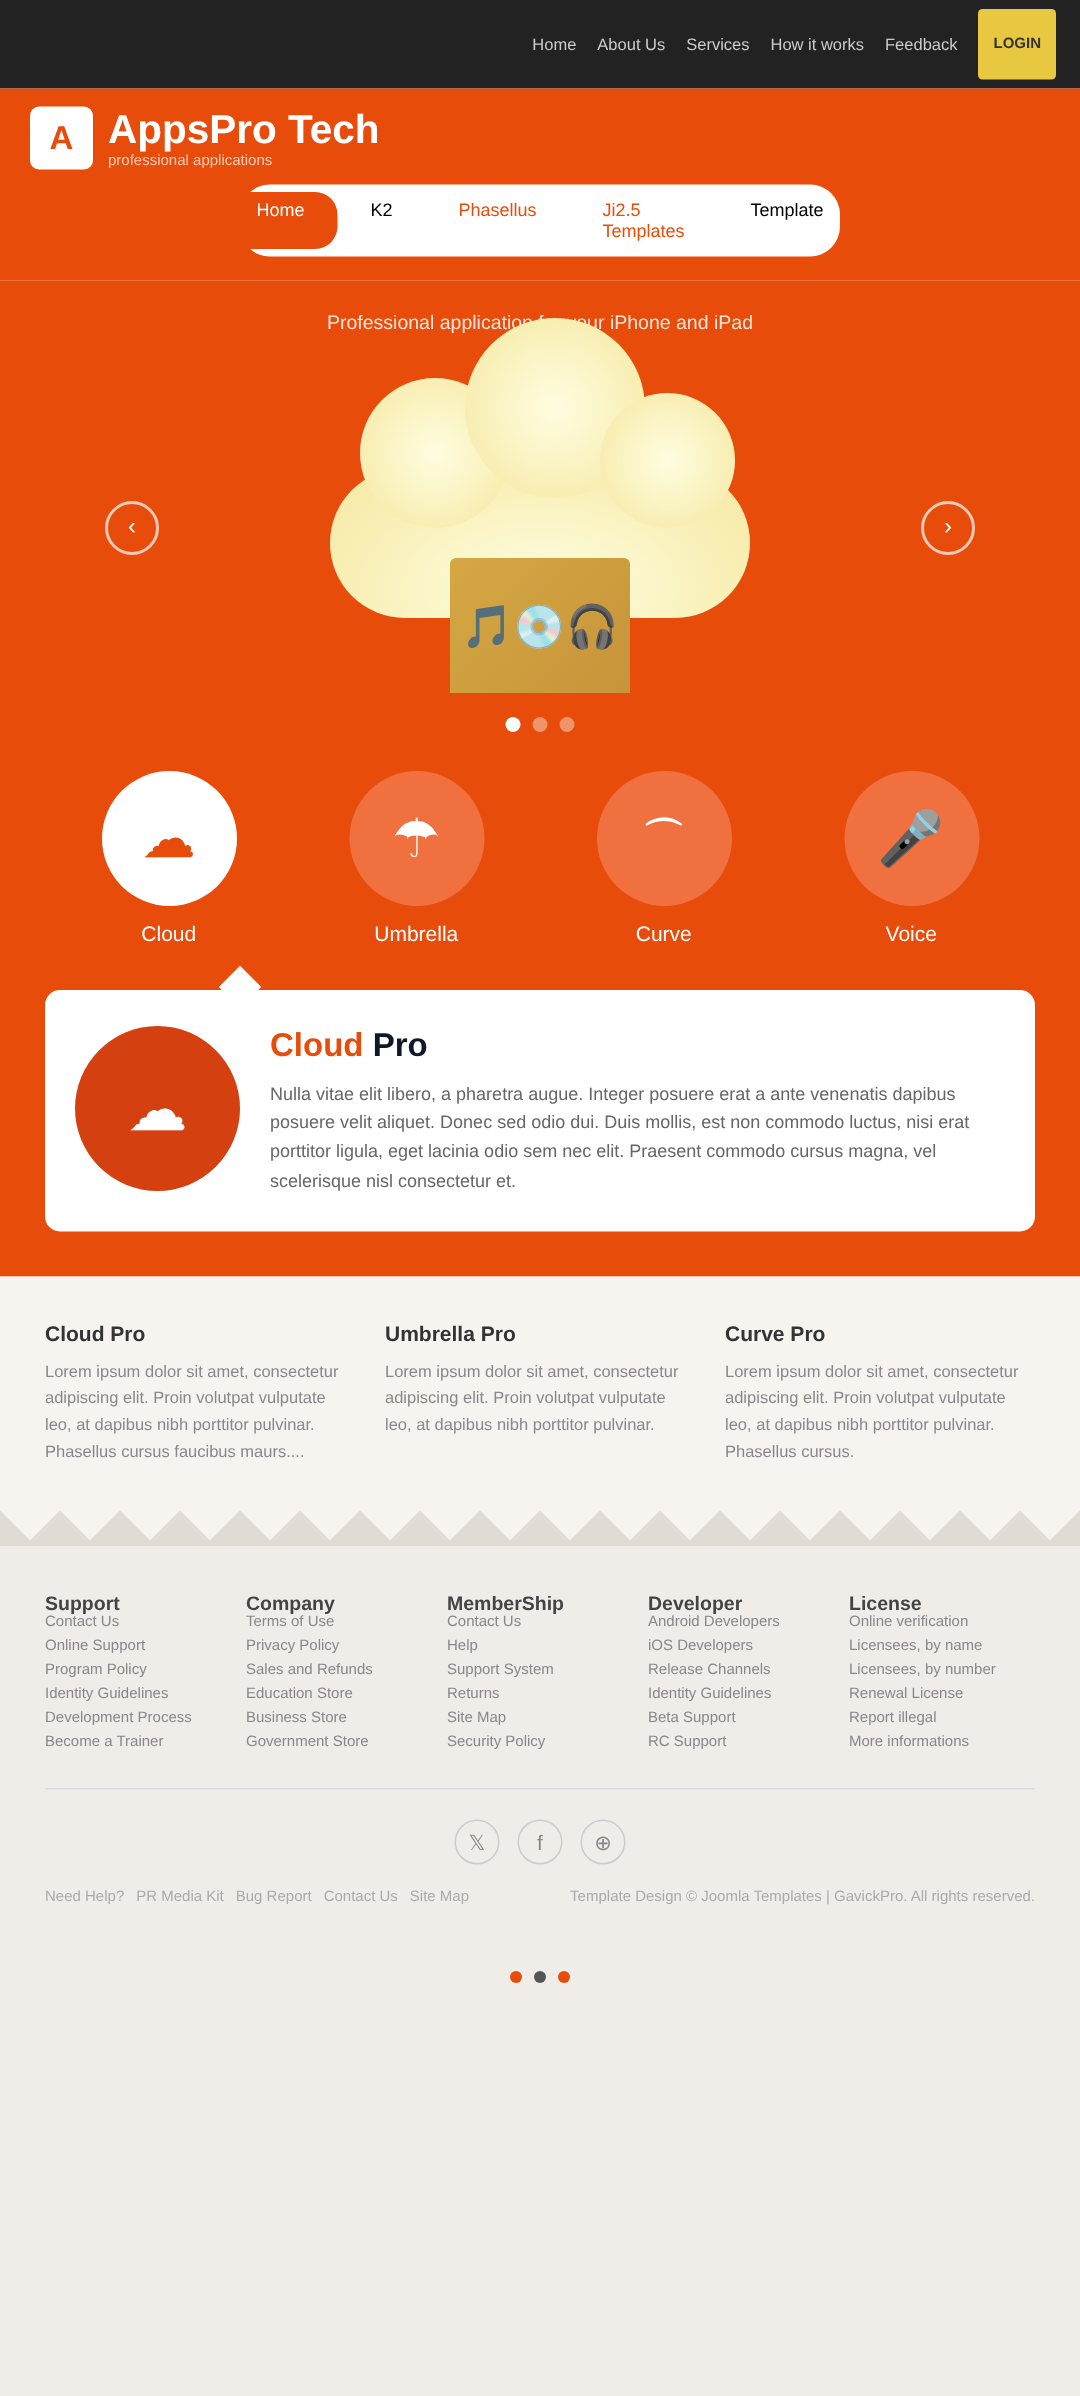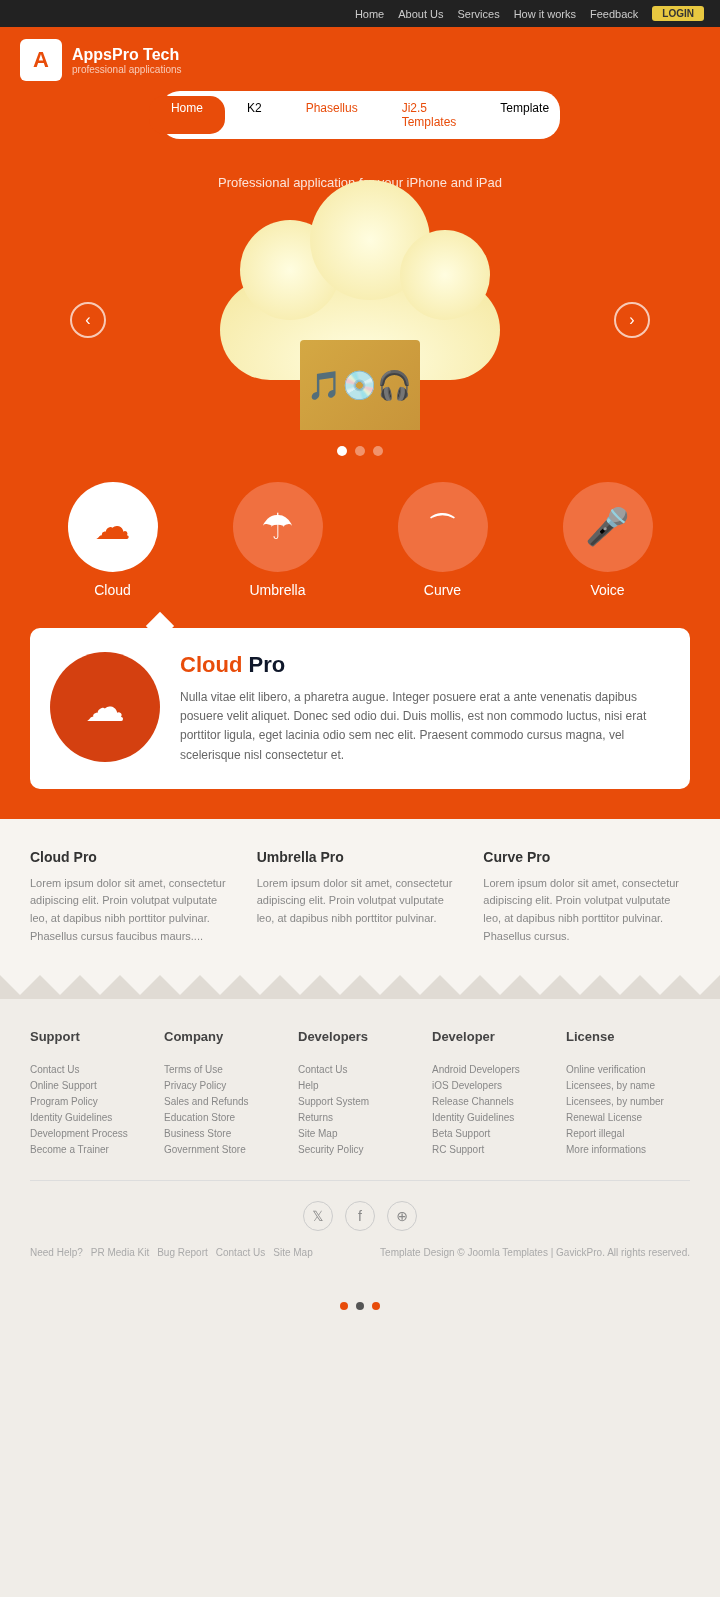--- a/index.html
+++ b/index.html
@@ -17,21 +17,21 @@
     .top-nav a {
       color: #ccc;
       text-decoration: none;
       font-size: 11px;
     }
     .top-nav .login-btn {
       background: #e8c840;
       color: #333;
       font-size: 10px;
       font-weight: bold;
-      padding: 2px 10px;
+      padding: 18px 10px;
       border-radius: 3px;
       text-decoration: none;
     }
 
     
     .header {
       background: #e84c0a;
       padding: 12px 20px 0 20px;
     }
     .logo-area {
@@ -40,21 +40,21 @@
       gap: 10px;
       margin-bottom: 10px;
     }
     .logo-icon {
       width: 42px; height: 42px;
       background: white;
       border-radius: 6px;
       display: flex; align-items: center; justify-content: center;
       font-size: 22px; font-weight: bold; color: #e84c0a;
     }
-    .logo-text h1 { color: white; font-size: 16px; font-weight: bold; }
+    .logo-text h1 { color: white; font-size: 27px; font-weight: bold; }
     .logo-text p { color: rgba(255,255,255,0.7); font-size: 10px; }
 
     
     .sub-nav {
       background: white;
       border-radius: 20px;
       display: flex;
       justify-content: center;
       margin: 0 80px 0 80px;
       padding: 5px;
@@ -176,21 +176,21 @@
     .footer {
       background: #f0ede8;
       padding: 30px 30px 10px 30px;
     }
     .footer-cols {
       display: flex;
       gap: 10px;
       justify-content: space-between;
     }
     .footer-col { flex: 1; min-width: 80px; }
-    .footer-col h5 { font-size: 13px; color: #444; margin-bottom: 20px; font-weight: bold; }
+    .footer-col h5 { font-size: 13px; color: #444; margin-bottom: 0; font-weight: bold; }
     .footer-col a {
       display: block;
       font-size: 10px;
       color: #888;
       text-decoration: none;
       margin-bottom: 5px;
     }
 
     
     .social-row {
@@ -375,21 +375,21 @@
       <h5>Company</h5>
       <a href="#">Terms of Use</a>
       <a href="#">Privacy Policy</a>
       <a href="#">Sales and Refunds</a>
       <a href="#">Education Store</a>
       <a href="#">Business Store</a>
       <a href="#">Government Store</a>
     </div>
 
     <div class="footer-col">
-      <h5>Developers</h5>
+      <h5>MemberShip</h5>
       <a href="#">Contact Us</a>
       <a href="#">Help</a>
       <a href="#">Support System</a>
       <a href="#">Returns</a>
       <a href="#">Site Map</a>
       <a href="#">Security Policy</a>
     </div>
 
     <div class="footer-col">
       <h5>Developer</h5>

